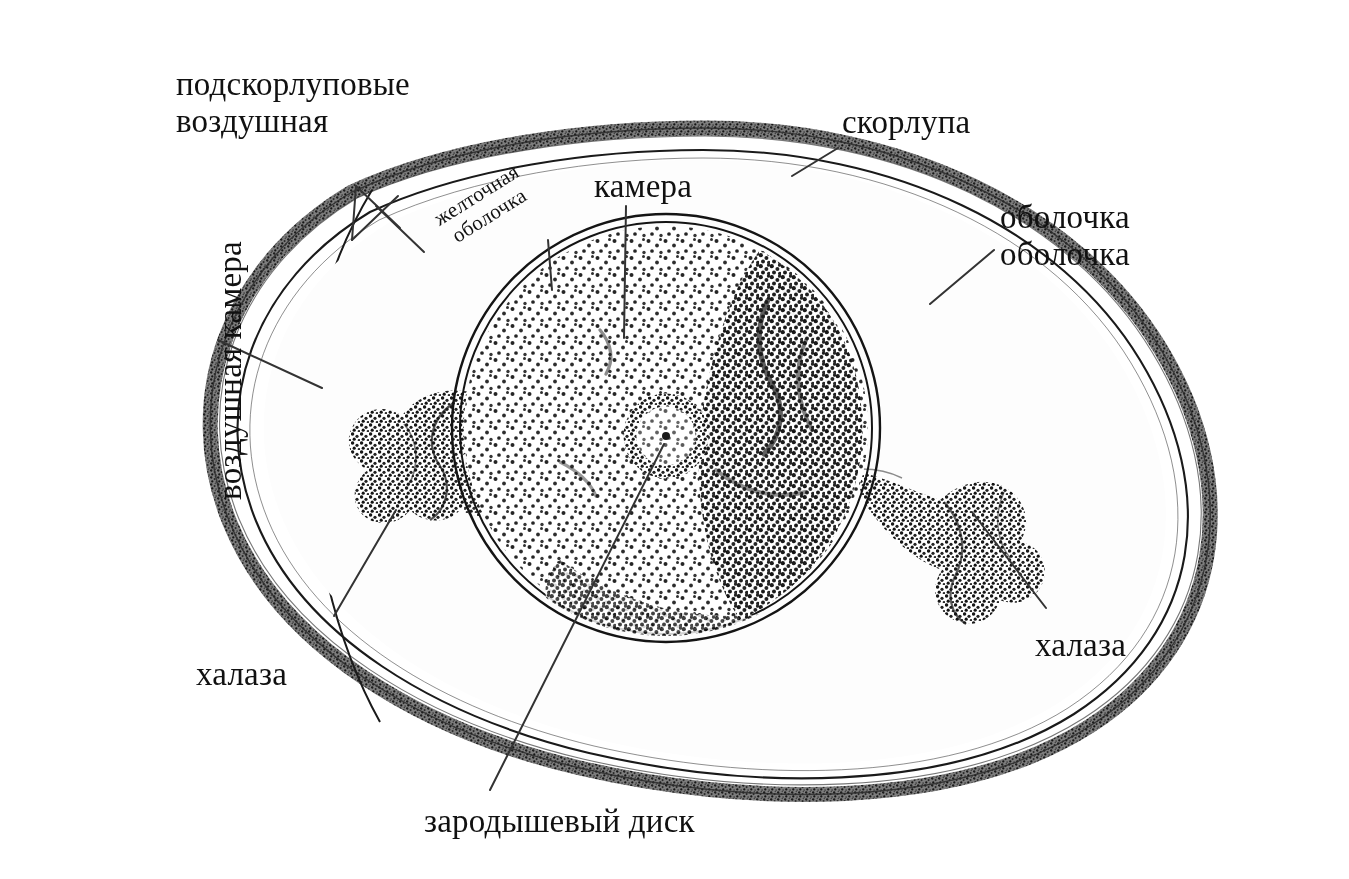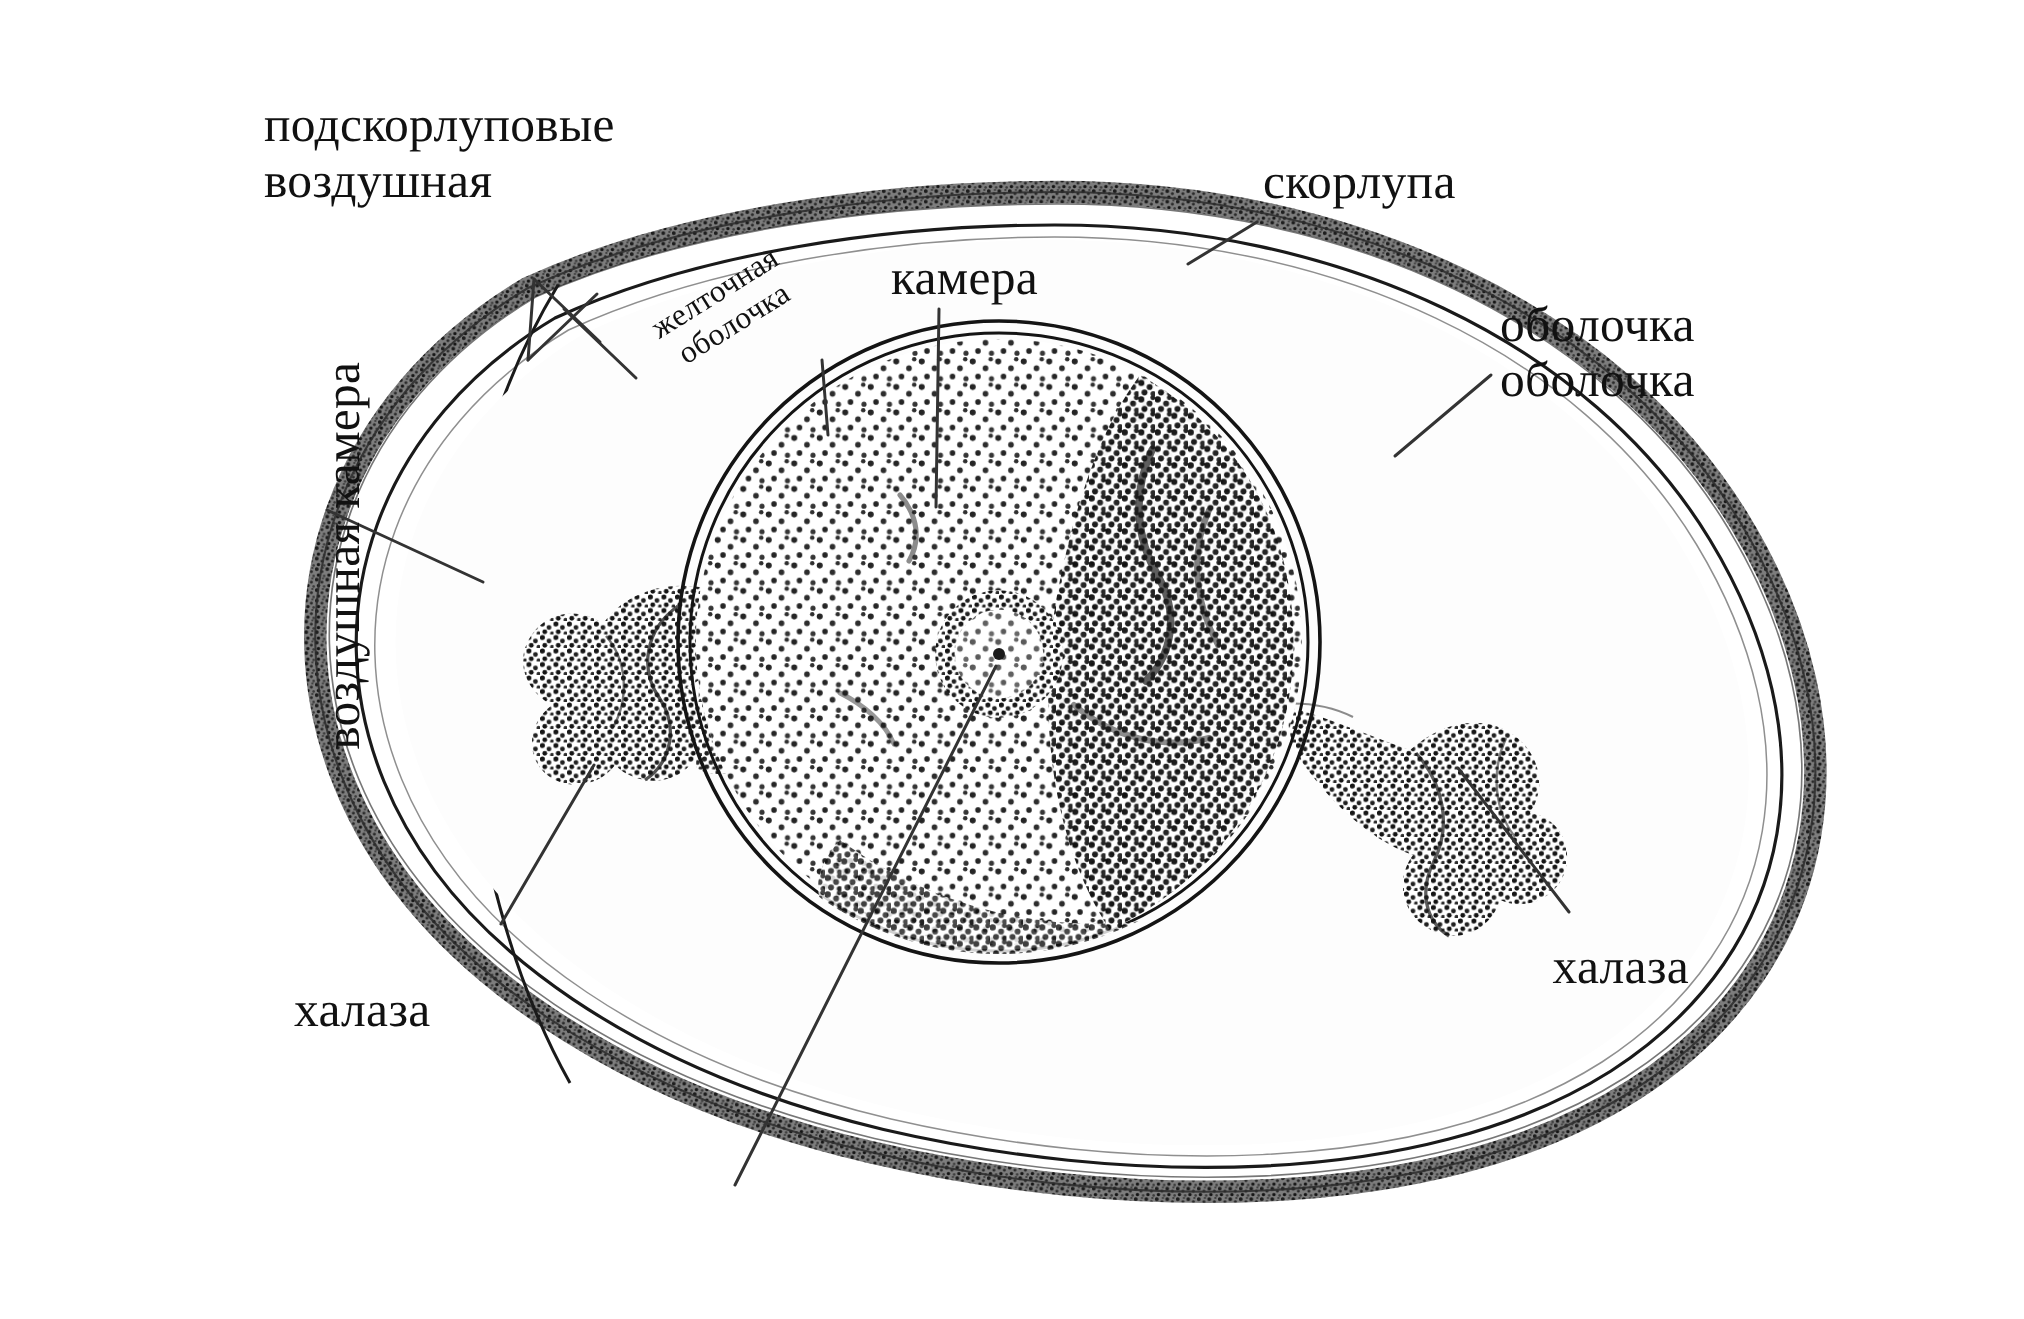--- a/index.html
+++ b/index.html
@@ -302,14 +302,15 @@
 
   <div class="lbl big" id="lbl-belkovaya">
     <div>оболочка</div>
     <div>оболочка</div>
   </div>
 
   <div class="lbl big" id="lbl-halaza-l">халаза</div>
 
   <div class="lbl big" id="lbl-halaza-r">халаза</div>
 
+  <div class="lbl big" id="lbl-zarodysh">зародышевый диск</div>
 
 </div>
 
 </body></html>

